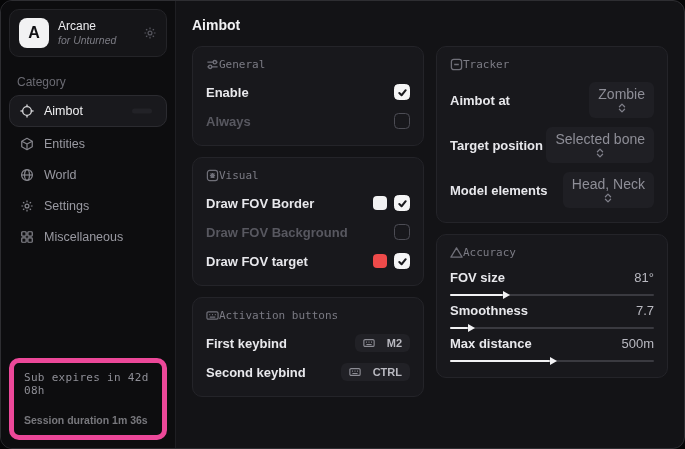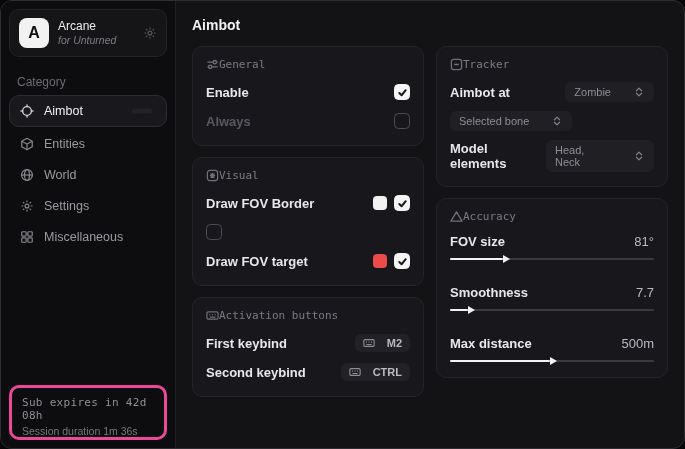--- a/index.html
+++ b/index.html
@@ -56,28 +56,28 @@
     background:#19191d; border-color:#2b2b30; color:#f0f0f2;
     padding-top:8px; padding-bottom:8px;
   }
   .nav-item .nav-icon { display:flex; color:inherit; opacity:.85; }
   .active-hint {
     position:absolute; right:14px; top:50%; transform:translateY(-50%);
     width:20px; height:5px; border-radius:3px; background:#222227;
   }
   .sidebar-spacer { flex:1; }
   .status-card {
-    margin:8px; padding:8px 10px 0;
-    border:3px solid #ec4899; border-radius:10px;
+    margin:8px; padding:8px 10px 9px;
+    border:5px solid #ec4899; border-radius:10px;
   }
   .status-line1 {
     font-family:"DejaVu Sans Mono", monospace;
     font-size:11px; color:#8f8f97; letter-spacing:.3px;
   }
-  .status-line2 { font-size:10.5px; color:#9b9ba1; margin-top:3px; font-weight:normal; opacity:.75; }
+  .status-line2 { font-size:10.5px; color:#9b9ba1; margin-top:17px; font-weight:bold; opacity:.75; }
   
   .main { flex:1; padding:13px 16px; overflow:hidden; }
   .page-title { font-size:14px; font-weight:bold; color:#f2f2f4; margin:3px 0 13px; }
   .columns { display:flex; gap:12px; }
   .col { flex:1; min-width:0; }
   .card {
     background:#18181c;
     border:1px solid #242429;
     border-radius:10px;
     padding:11px 13px 13px;
@@ -115,28 +115,28 @@
   
   .keybind {
     display:flex; align-items:center; gap:12px;
     background:#212126; border-radius:6px;
     padding:3px 8px; cursor:pointer;
     font-size:11px; font-weight:600; color:#b9b9c0;
   }
   .keybind .kb-icon { display:flex; color:#8d8d95; }
   
   .select-btn {
-    display:flex; align-items:center; gap:22px;
+    display:flex; align-items:center; gap:0;
     background:#1f1f24; border-radius:6px;
     padding:4px 9px; cursor:pointer;
-    font-size:11px; color:#8e8e97;
+    font-size:14px; color:#8e8e97;flex-direction:column;
   }
   .select-btn .sel-icon { display:flex; color:#7e7e88; }
   
-  .slider-block { margin-bottom:25px; }
+  .slider-block { margin-bottom:7px; }
   .slider-block:last-child { margin-bottom:2px; }
   .slider-head {
     display:flex; justify-content:space-between; align-items:center;
   }
   .slider-label { font-size:13px; font-weight:600; color:#e8e8ec; }
   .slider-value { font-size:13px; color:#b9b9c1; }
   .slider-track {
     margin-top:9px; height:2px; border-radius:2px;
     background:#3a3a40; position:relative; cursor:pointer;
   }
@@ -330,20 +330,21 @@
             <span class="row-right">
               <span class="swatch" style="background: rgb(242, 242, 243);"></span>
               <span class="checkbox checked">
                 <svg width="11" height="11" viewBox="0 0 12 12">
                     <use href="#i-check"></use>
                   </svg>
               </span>
             </span>
           </div>
           <div class="row">
+            <span class="row-label dim">Draw FOV Background</span>
             <span class="row-right">
               <span class="checkbox">
                 
               </span>
             </span>
           </div>
           <div class="row">
             <span class="row-label">Draw FOV target</span>
             <span class="row-right">
               <span class="swatch" style="background: rgb(238, 74, 74);"></span>
@@ -406,20 +407,21 @@
             <span class="select-btn">
               <span>Zombie</span>
               <span class="sel-icon">
                 <svg width="12" height="12" viewBox="0 0 14 14">
                     <use href="#i-updown"></use>
                   </svg>
               </span>
             </span>
           </div>
           <div class="row">
+            <span class="row-label">Target position</span>
             <span class="select-btn">
               <span>Selected bone</span>
               <span class="sel-icon">
                 <svg width="12" height="12" viewBox="0 0 14 14">
                     <use href="#i-updown"></use>
                   </svg>
               </span>
             </span>
           </div>
           <div class="row">

